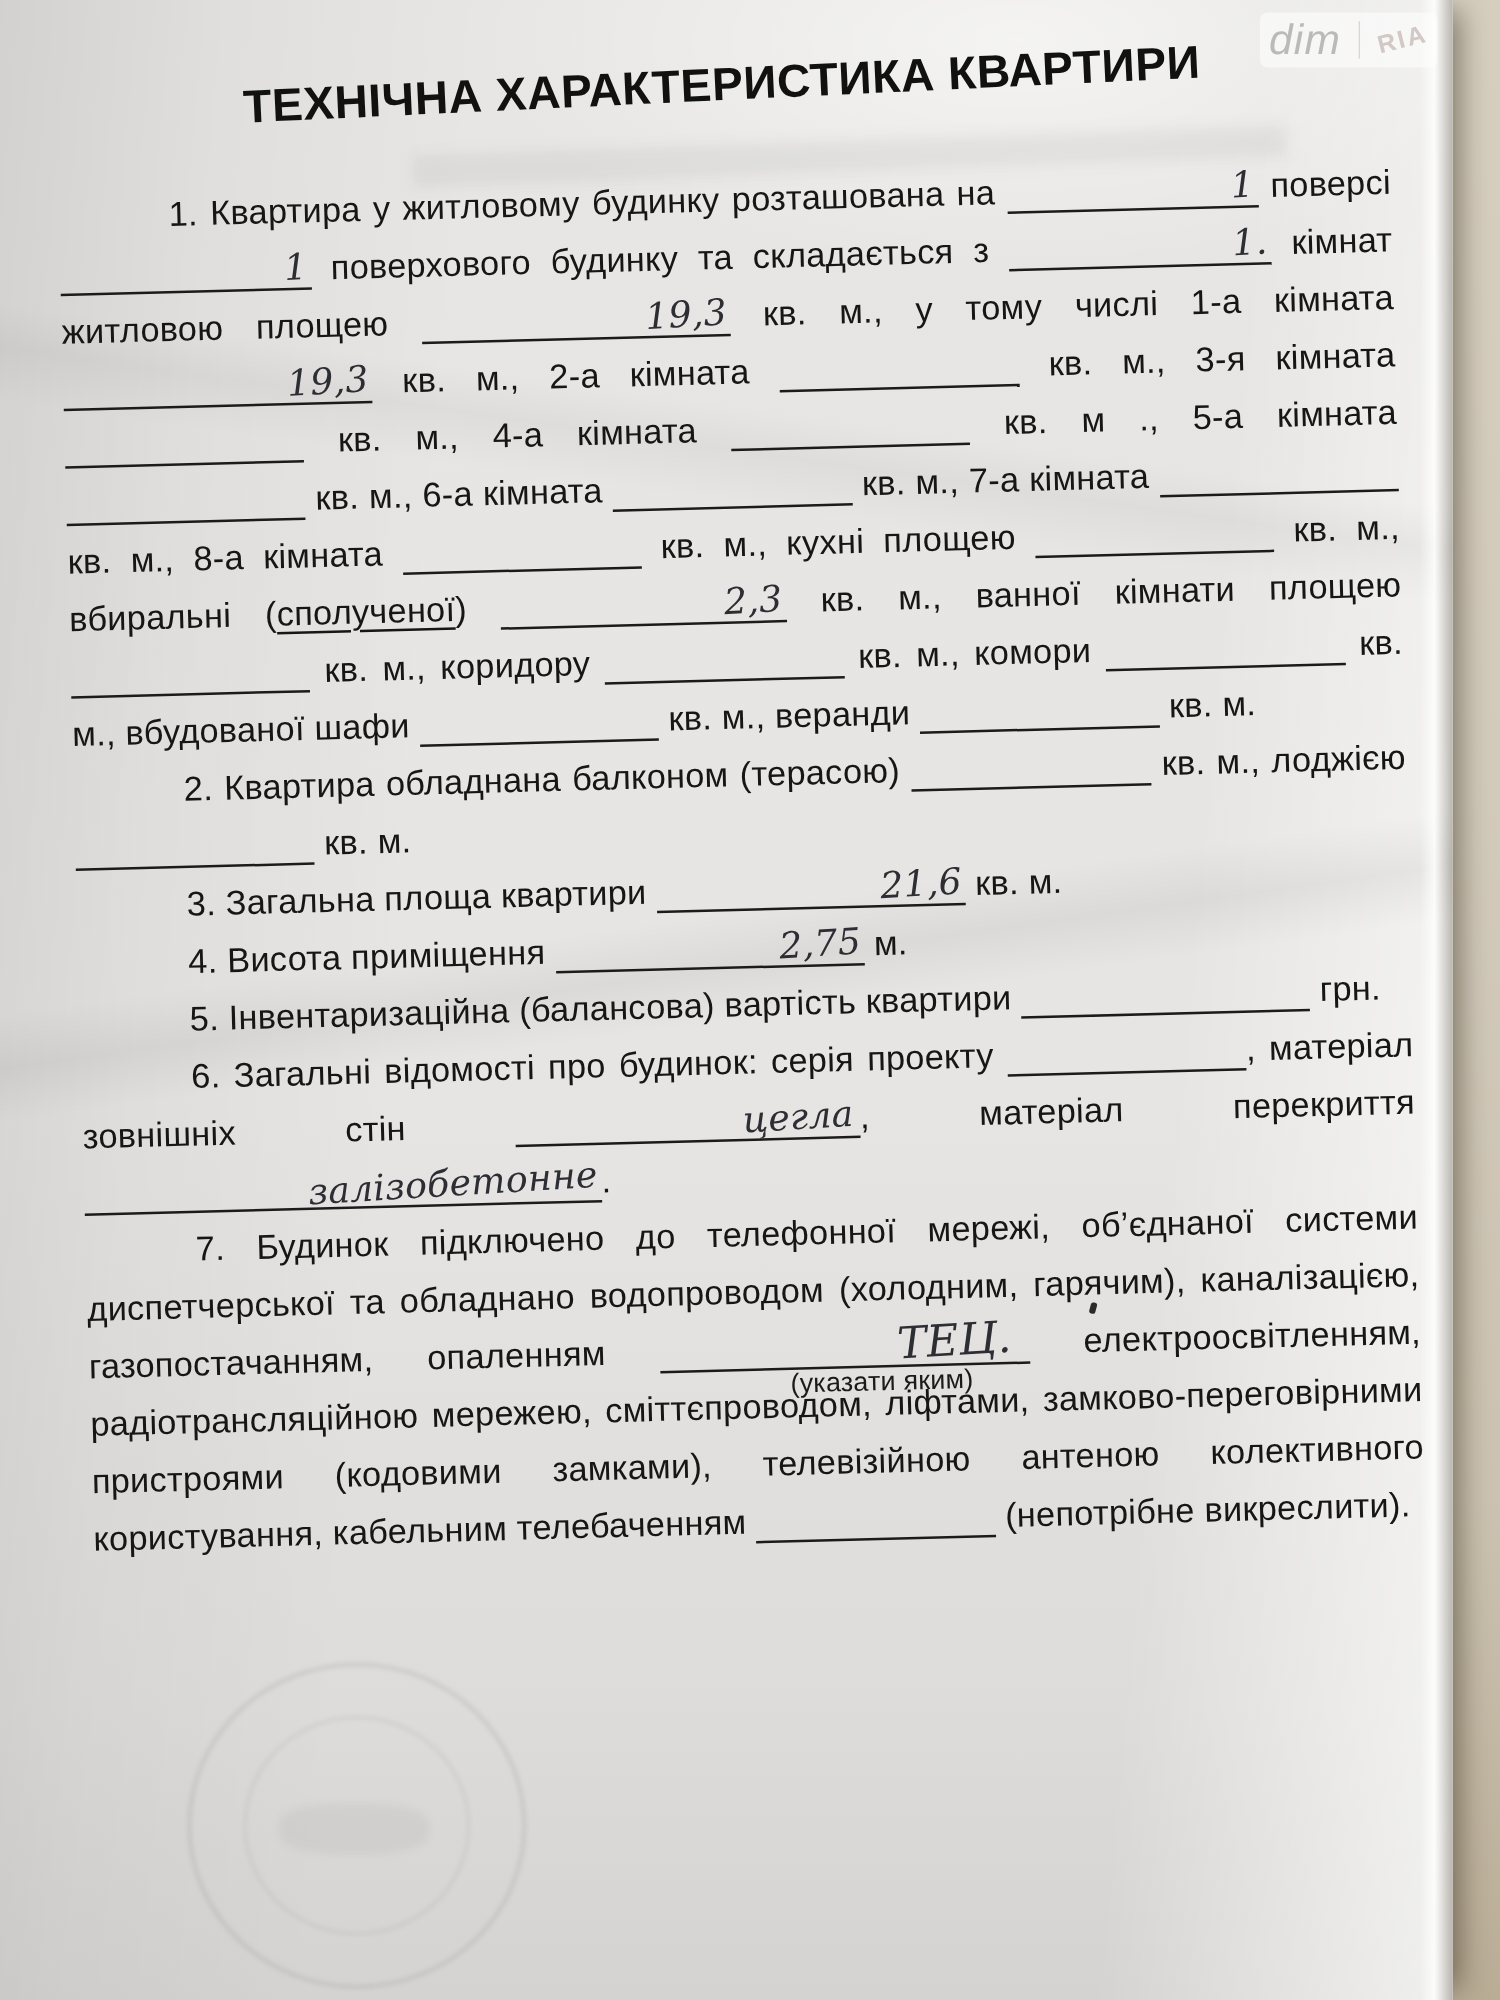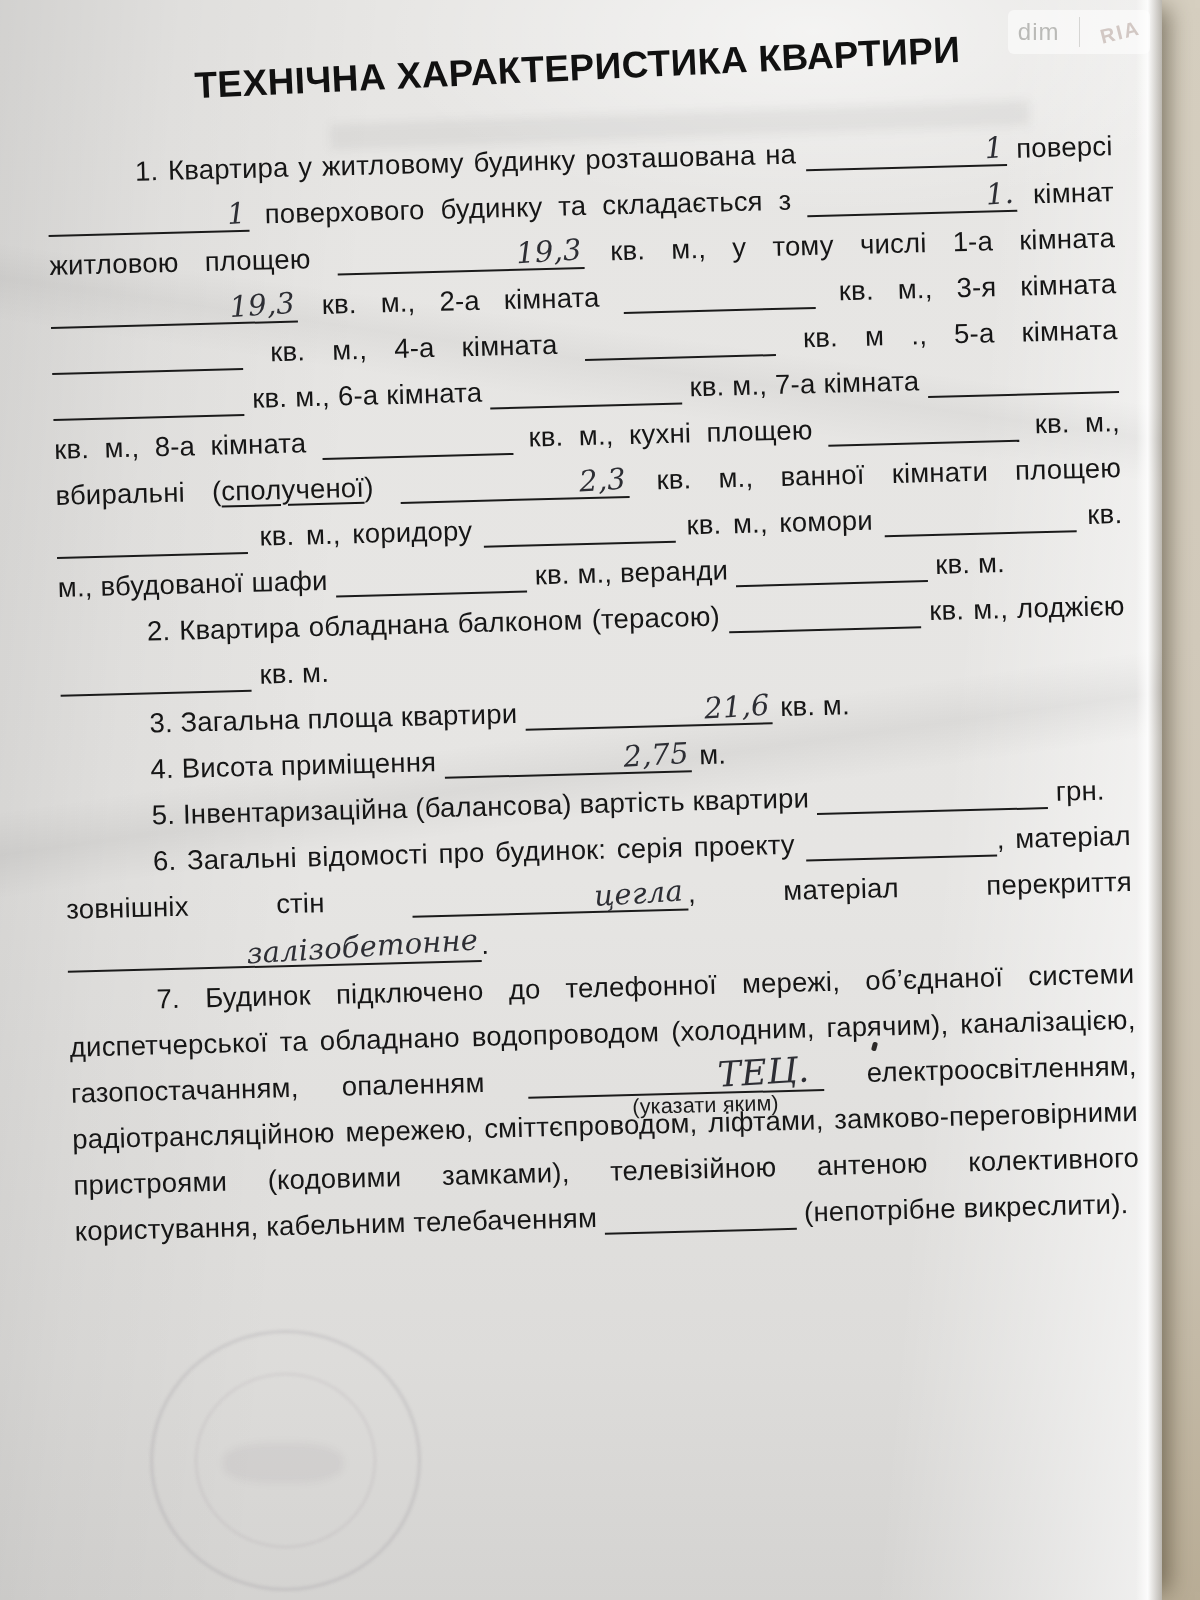--- a/index.html
+++ b/index.html
@@ -88,21 +88,21 @@
   .ink-speck{
     position:absolute;left:872px;top:1042px;width:5px;height:9px;
     background:#2c2a28;border-radius:2px;transform:rotate(15deg);
   }
   
   .watermark{
     position:absolute;left:1008px;top:10px;width:142px;height:44px;
     background:rgba(255,255,255,0.55);border-radius:6px;
     display:flex;align-items:center;justify-content:space-around;
   }
-  .wm-dim{font-size:24px;color:rgba(175,175,172,0.85);letter-spacing:1px;}
+  .wm-dim{font-size:34px;color:rgba(175,175,172,0.85);letter-spacing:1px;font-style:italic;}
   .wm-div{width:1px;height:30px;background:rgba(205,205,202,0.8);}
   .wm-ria{font-size:20px;color:rgba(200,188,182,0.8);transform:rotate(-14deg);font-weight:bold;letter-spacing:2px;}
 </style>
 </head>
 <body>
 
 <div class="under-page">
   
   
 </div>

